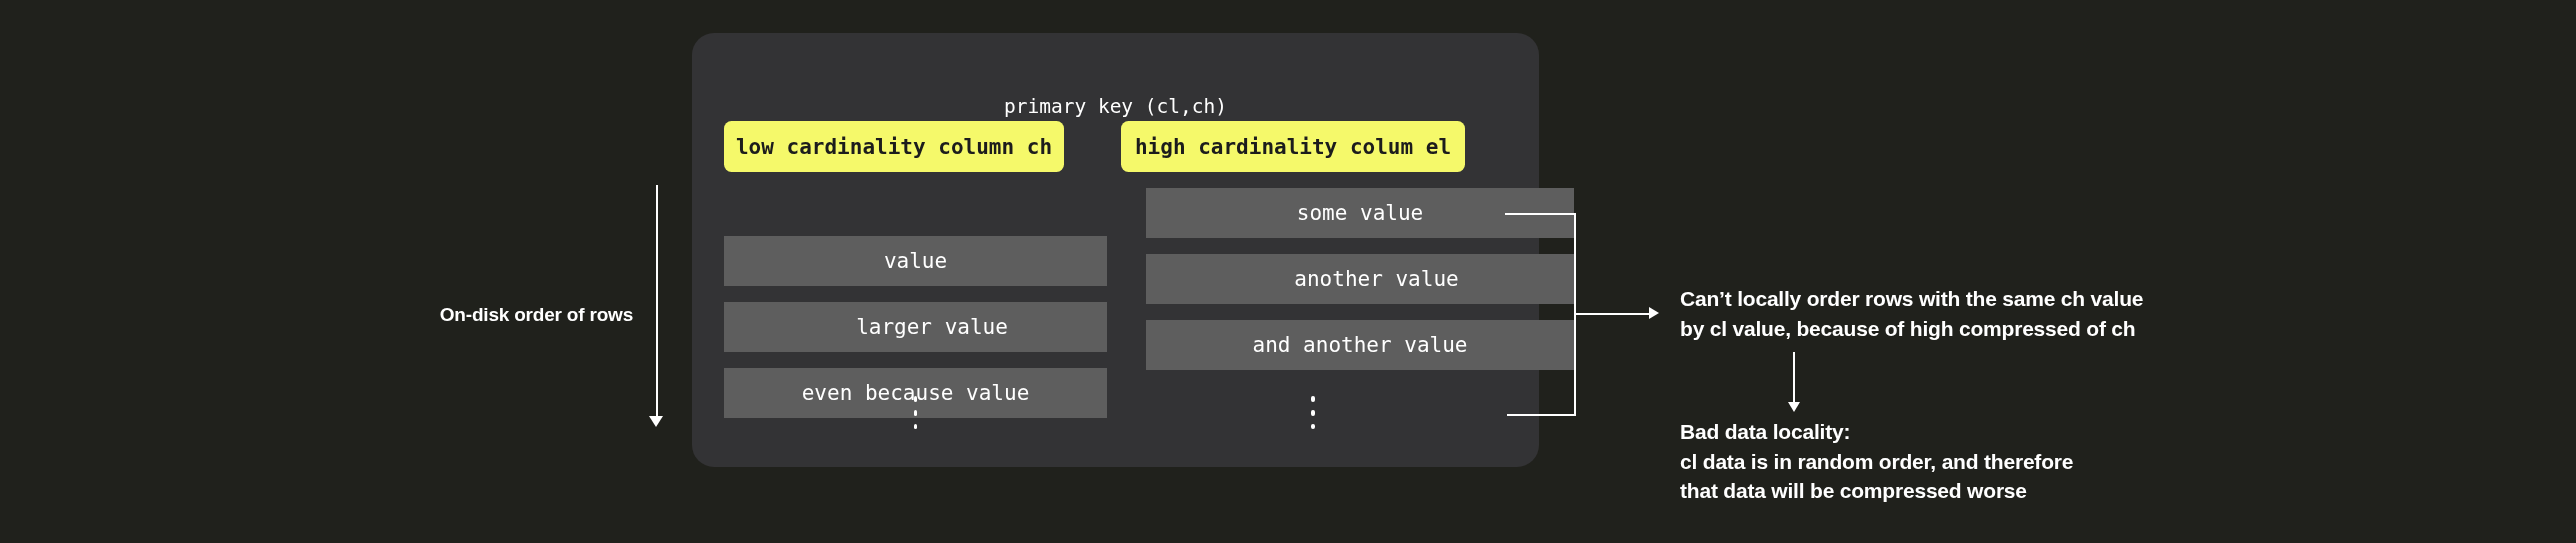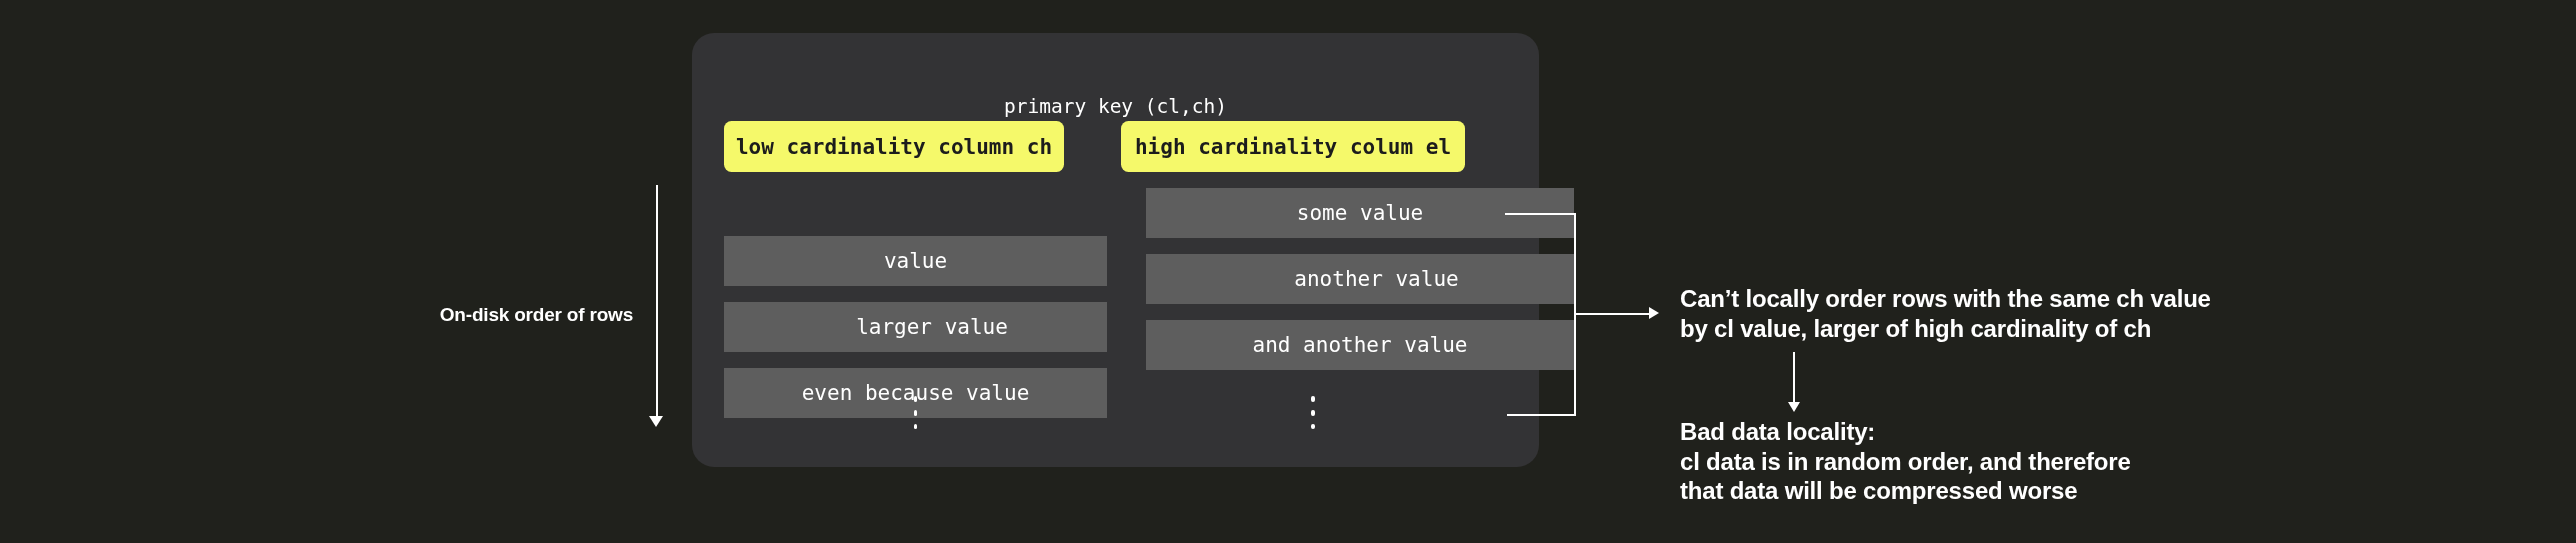--- a/index.html
+++ b/index.html
@@ -82,21 +82,21 @@
     position:absolute;width:0;height:0;
     border-top:6.3px solid transparent;border-bottom:6.3px solid transparent;
     border-left:10.7px solid var(--line);
   }
   .mid-arrow-head{left:1649px;top:307px;}
   .down-arrow-shaft{left:1793px;top:352px;height:51px;}
   .down-arrow-head{left:1788px;top:402px;border-left-width:6.3px;border-right-width:6.3px;border-top-width:10px;}
 
   .note{
     position:absolute;left:1680px;color:var(--text-light);
-    font-size:24px;font-weight:700;letter-spacing:-0.2px;line-height:29.5px;
+    font-size:21px;font-weight:700;letter-spacing:-0.2px;line-height:29.5px;
   }
   .note-1{top:284px;}
   .note-2{top:417px;}
 </style>
 </head>
 <body>
 
 <div class="canvas">
 
   <div class="left-note">On-disk order of rows</div>
@@ -129,21 +129,21 @@
   </div>
 
   <div class="hshaft bracket-top"></div>
   <div class="hshaft bracket-bottom"></div>
   <div class="vshaft bracket-vert"></div>
   <div class="hshaft mid-arrow-shaft"></div>
   <div class="head-right mid-arrow-head"></div>
 
   <div class="note note-1">
     <div>Can’t locally order rows with the same ch value</div>
-    <div>by cl value, larger of high cardinality of ch</div>
+    <div>by cl value, because of high compressed of ch</div>
   </div>
 
   <div class="vshaft down-arrow-shaft"></div>
   <div class="head-down down-arrow-head"></div>
 
   <div class="note note-2">
     <div>Bad data locality:</div>
     <div>cl data is in random order, and therefore</div>
     <div>that data will be compressed worse</div>
   </div>

